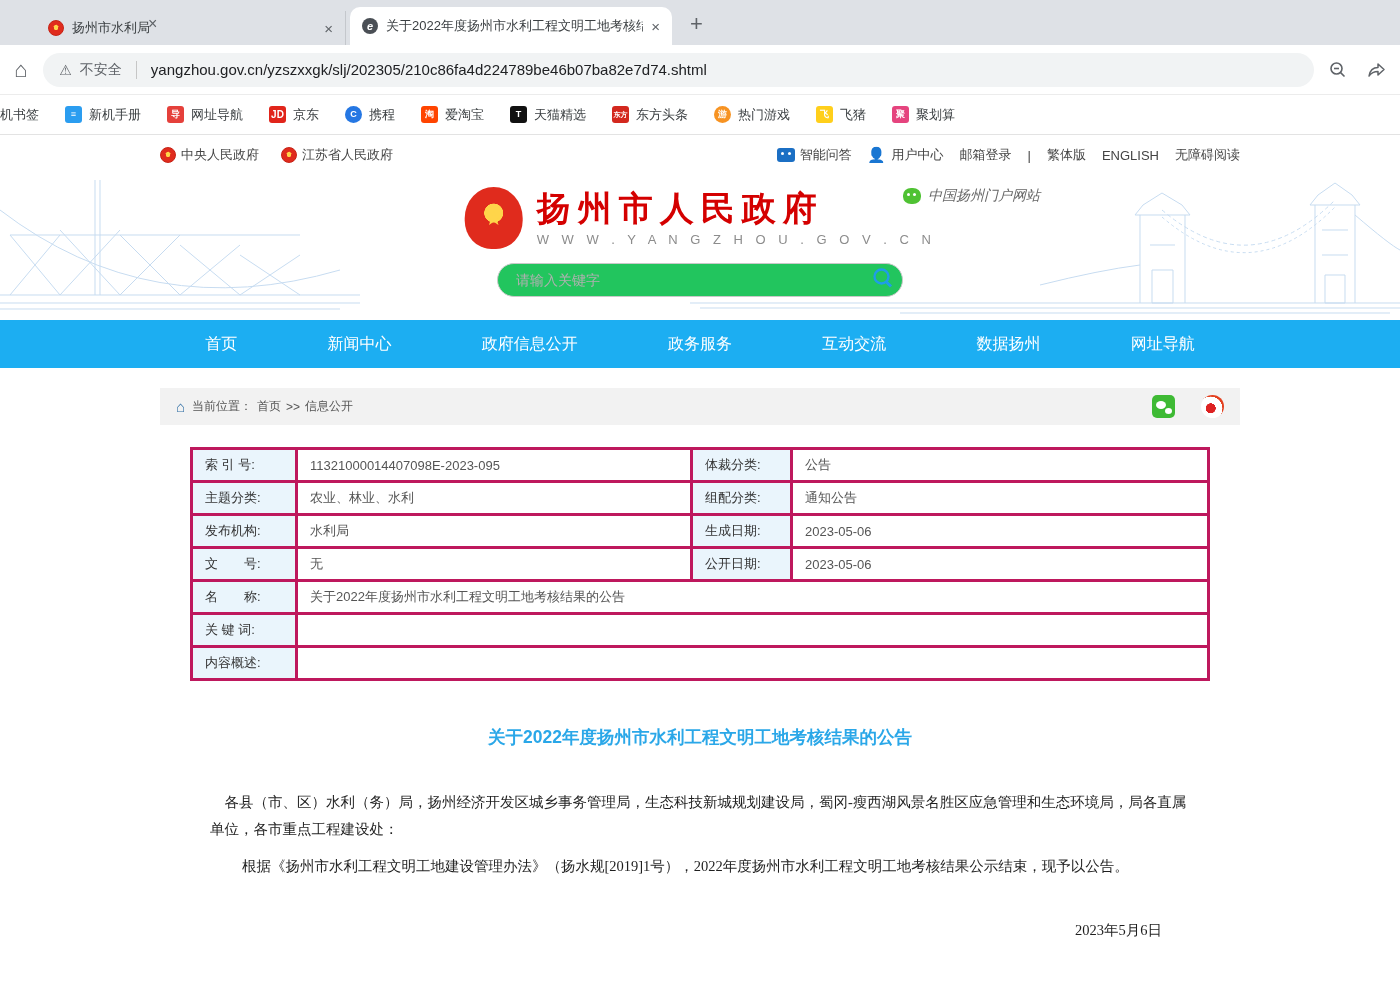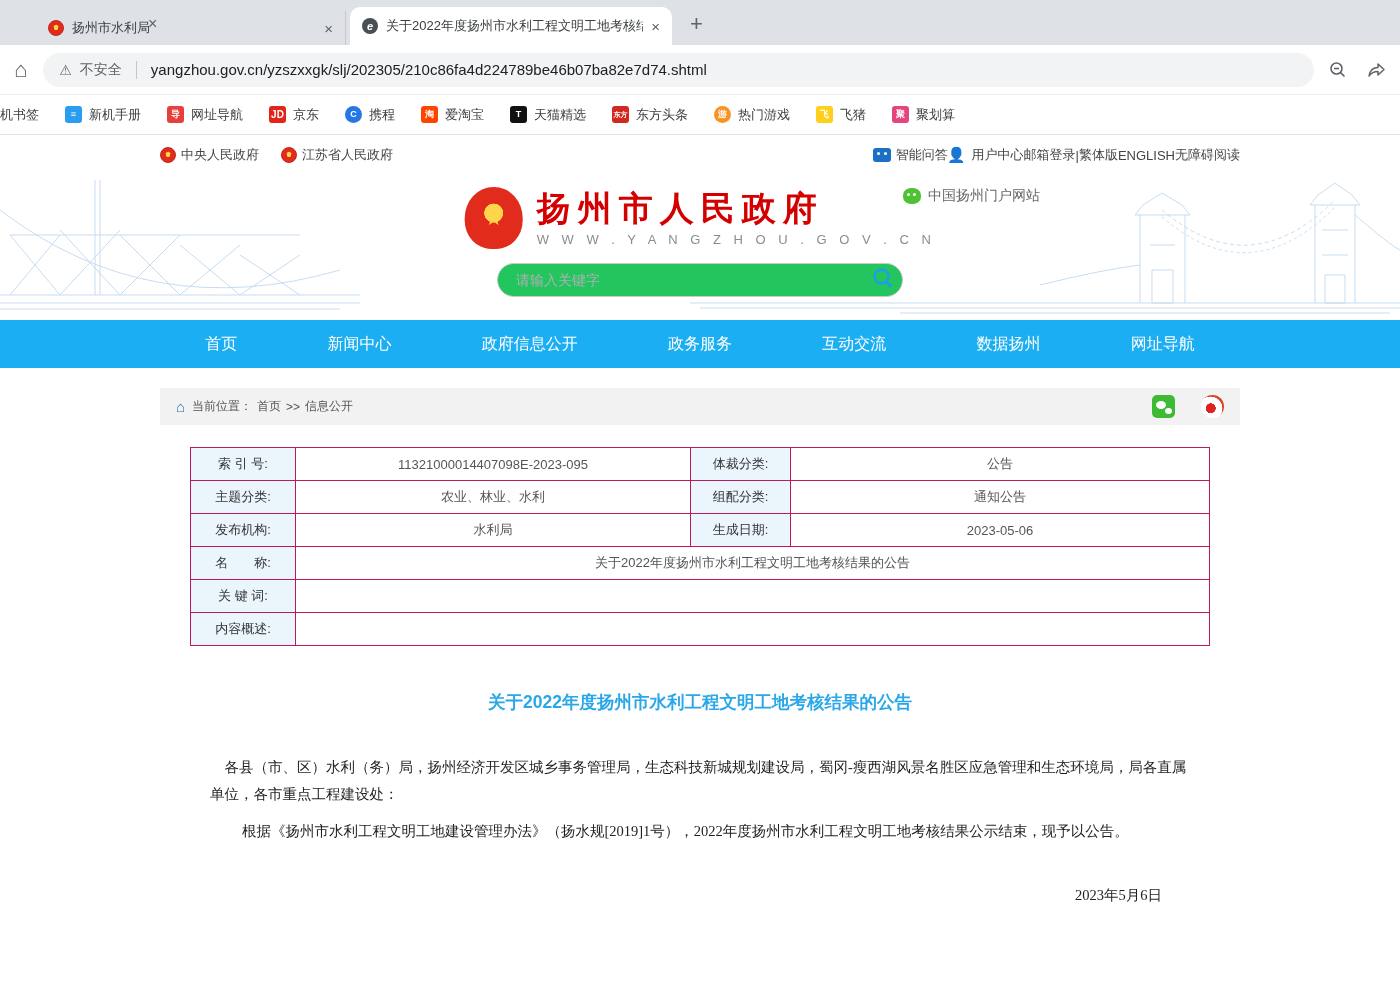--- a/index.html
+++ b/index.html
@@ -80,21 +80,21 @@
   .bm-icon.c-pig    { background:#ffcf1b; color:#fff; }
   .bm-icon.c-ju     { background:#e5447e; }
 
   
   .gov-strip { height:40px; background:#fff; }
   .gov-strip-inner {
     width:1080px; margin:0 auto; height:100%;
     display:flex; align-items:center; font-size:13px; color:#555;
   }
   .gov-link { display:flex; align-items:center; gap:5px; margin-right:22px; color:#444; }
-  .utility { margin-left:auto; display:flex; align-items:center; gap:0; color:#444; }
+  .utility { margin-left:auto; display:flex; align-items:center; gap:16px; color:#444; }
   .utility .item { display:flex; align-items:center; gap:5px; }
   .person-icon { color:#8a8f94; font-size:15px; }
   .robot-icon {
     width:18px; height:14px; background:#1b6fc4; border-radius:3px; position:relative;
   }
   .robot-icon::before {
     content:""; position:absolute; left:4px; top:4px; width:3px; height:3px;
     background:#fff; border-radius:50%; box-shadow:7px 0 0 #fff;
   }
 
@@ -108,21 +108,21 @@
   .emblem {
     width:58px; height:62px; border-radius:50% 50% 46% 46%;
     background:radial-gradient(circle at 50% 42%, #ffd54a 0 20%, #e02b1d 21% 78%, #f6c14a 79% 100%);
     display:flex; align-items:center; justify-content:center;
     color:#ffd54a; font-size:20px;
   }
   .site-name { color:#d40000; font-size:34px; font-weight:bold; letter-spacing:7px; line-height:1.15; }
   .site-domain { color:#8c8c8c; font-size:13px; letter-spacing:4.5px; margin-top:4px; }
   .wechat-site {
     position:absolute; left:calc(50% + 203px); top:12px;
-    display:flex; align-items:center; gap:7px; color:#666; font-size:14px;
+    display:flex; align-items:center; gap:7px; color:#666; font-size:14px;font-style:italic;
   }
   .wechat-dot {
     width:18px; height:16px; background:#4fc233; border-radius:45%; position:relative;
   }
   .wechat-dot::before {
     content:""; position:absolute; left:4px; top:5px; width:3px; height:3px; border-radius:50%;
     background:#fff; box-shadow:6px 0 0 #fff;
   }
   .searchbox {
     position:absolute; left:50%; top:88px; transform:translateX(-50%);
@@ -164,21 +164,21 @@
   }
   .share-weibo {
     width:23px; height:23px; border-radius:50%;
     background:radial-gradient(circle at 42% 58%, #d22 0 26%, #fff 27% 62%, #e3401f 63% 100%);
   }
 
   table.meta {
     width:1020px; margin:22px auto 0; border-collapse:collapse; table-layout:fixed;
     font-size:13px;
   }
-  table.meta td { border:1px solid #be185d; height:33px; padding:0 12px;text-align:center; }
+  table.meta td { border:3px solid #be185d; height:33px; padding:0 12px; }
   td.lbl { background:#eaf5fc; color:#333; width:105px; white-space:nowrap; }
   td.val { color:#555; }
 
   .article { padding:0 50px 30px; }
   .art-title {
     margin:44px 0 0; text-align:center; color:#2aa7e8;
     font-size:17.5px; font-weight:bold;
   }
   .art-body p {
     font-family:"Liberation Serif", serif; font-size:14.5px; color:#1f1f1f;
@@ -401,20 +401,26 @@
       <td class="lbl">组配分类:</td>
       <td class="val">通知公告</td>
     </tr>
     <tr>
       <td class="lbl">发布机构:</td>
       <td class="val">水利局</td>
       <td class="lbl">生成日期:</td>
       <td class="val">2023-05-06</td>
     </tr>
     <tr>
+      <td class="lbl">文　　号:</td>
+      <td class="val">无</td>
+      <td class="lbl">公开日期:</td>
+      <td class="val">2023-05-06</td>
+    </tr>
+    <tr>
       <td class="lbl">名　　称:</td>
       <td class="val" colspan="3">关于2022年度扬州市水利工程文明工地考核结果的公告</td>
     </tr>
     <tr>
       <td class="lbl">关 键 词:</td>
       <td class="val" colspan="3"></td>
     </tr>
     <tr>
       <td class="lbl">内容概述:</td>
       <td class="val" colspan="3"></td>

